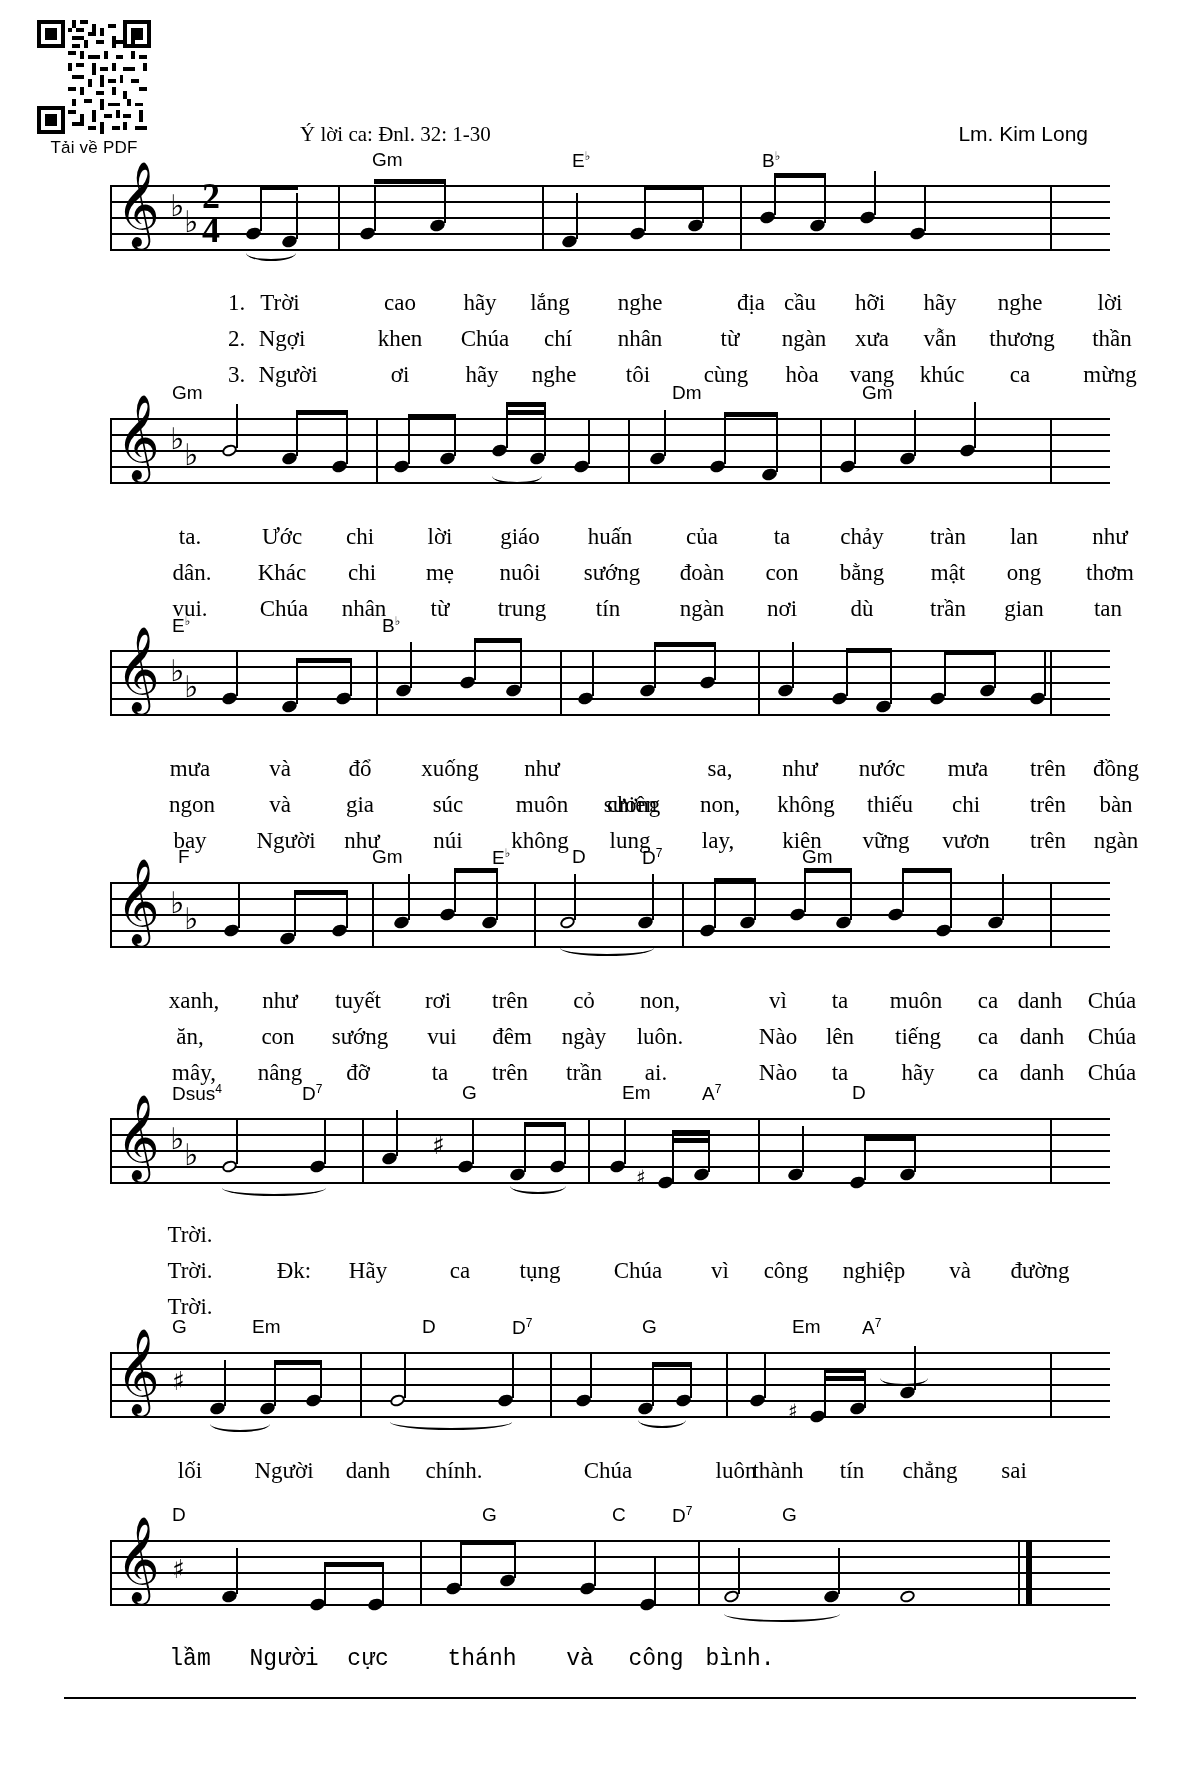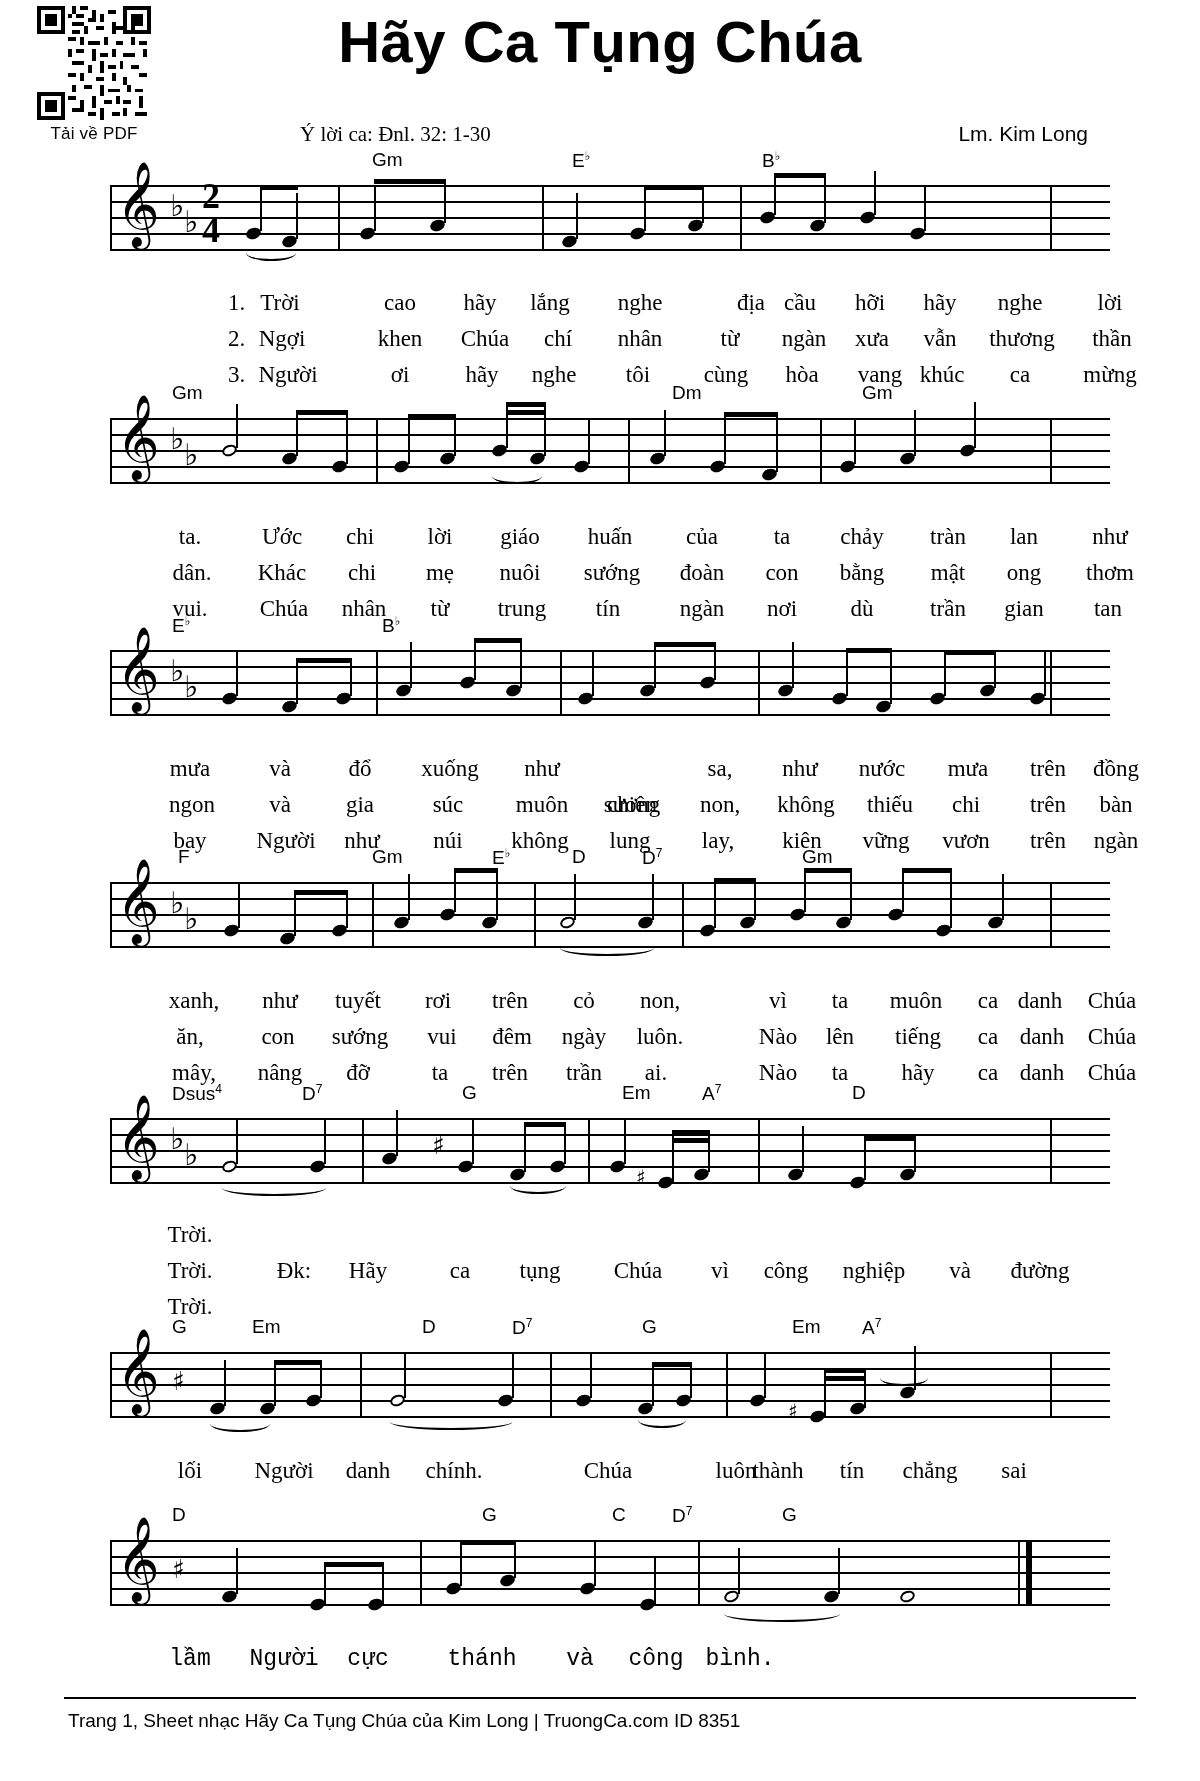--- a/index.html
+++ b/index.html
@@ -19,21 +19,21 @@
     position: relative;
     width: 1200px;
     height: 1781px;
     background: #fff;
   }
 
   
   .qr-block {
     position: absolute;
     left: 34px;
-    top: 6px;
+    top: 20px;
     width: 120px;
     text-align: center;
   }
   .qr-img {
     width: 114px;
     height: 114px;
     display: block;
     margin: 0 auto;
   }
   .qr-caption {
@@ -288,21 +288,20 @@
         <rect x="22" y="26" width="1" height="2"></rect>
           <rect x="25" y="27" width="3" height="1"></rect>
         <rect x="8" y="2" width="1" height="1"></rect>
           <rect x="20" y="5" width="2" height="1"></rect>
         <rect x="24" y="5" width="1" height="2"></rect>
       </g>
     </svg>
     <div class="qr-caption">Tải về PDF</div>
   </div>
 
-  <div class="song-title">Hãy Ca Tụng Chúa</div>
   <div class="subtitle">Ý lời ca: Đnl. 32: 1-30</div>
   <div class="composer">Lm. Kim Long</div>
 
   <div class="system" style="top:185px;">
     <div class="staff">
       <div class="line"></div>
         <div class="line"></div>
         <div class="line"></div>
         <div class="line"></div>
         <div class="line"></div>
@@ -386,21 +385,21 @@
   </div>
   <div class="lyric-row" style="top:362px;">
     <span class="lyric num" style="left:118px;">3.</span>
     <span class="lyric" style="left:178px;">Người</span>
     <span class="lyric" style="left:290px;">ơi</span>
     <span class="lyric" style="left:372px;">hãy</span>
     <span class="lyric" style="left:444px;">nghe</span>
     <span class="lyric" style="left:528px;">tôi</span>
     <span class="lyric" style="left:616px;">cùng</span>
     <span class="lyric" style="left:692px;">hòa</span>
-    <span class="lyric" style="left:762px;margin-left:8px;">vang</span>
+    <span class="lyric" style="left:762px;">vang</span>
     <span class="lyric" style="left:832px;">khúc</span>
     <span class="lyric" style="left:910px;">ca</span>
     <span class="lyric" style="left:1000px;text-align:right;">mừng</span>
   </div>
 
   <div class="system" style="top:418px;">
     <div class="staff">
       <div class="line"></div>
         <div class="line"></div>
         <div class="line"></div>
@@ -901,15 +900,14 @@
     <span class="lyric" style="left:80px;">lầm</span>
     <span class="lyric" style="left:174px;">Người</span>
     <span class="lyric" style="left:258px;">cực</span>
     <span class="lyric" style="left:372px;">thánh</span>
     <span class="lyric" style="left:470px;">và</span>
     <span class="lyric" style="left:546px;">công</span>
     <span class="lyric" style="left:630px;">bình.</span>
   </div>
 
   <div class="footer-rule"></div>
-  <div class="footer-text">Trang 1, Sheet nhạc Hãy Ca Tụng Chúa của Kim Long  |  TruongCa.com ID 8351</div>
 
 </div>
 
 </body></html>

